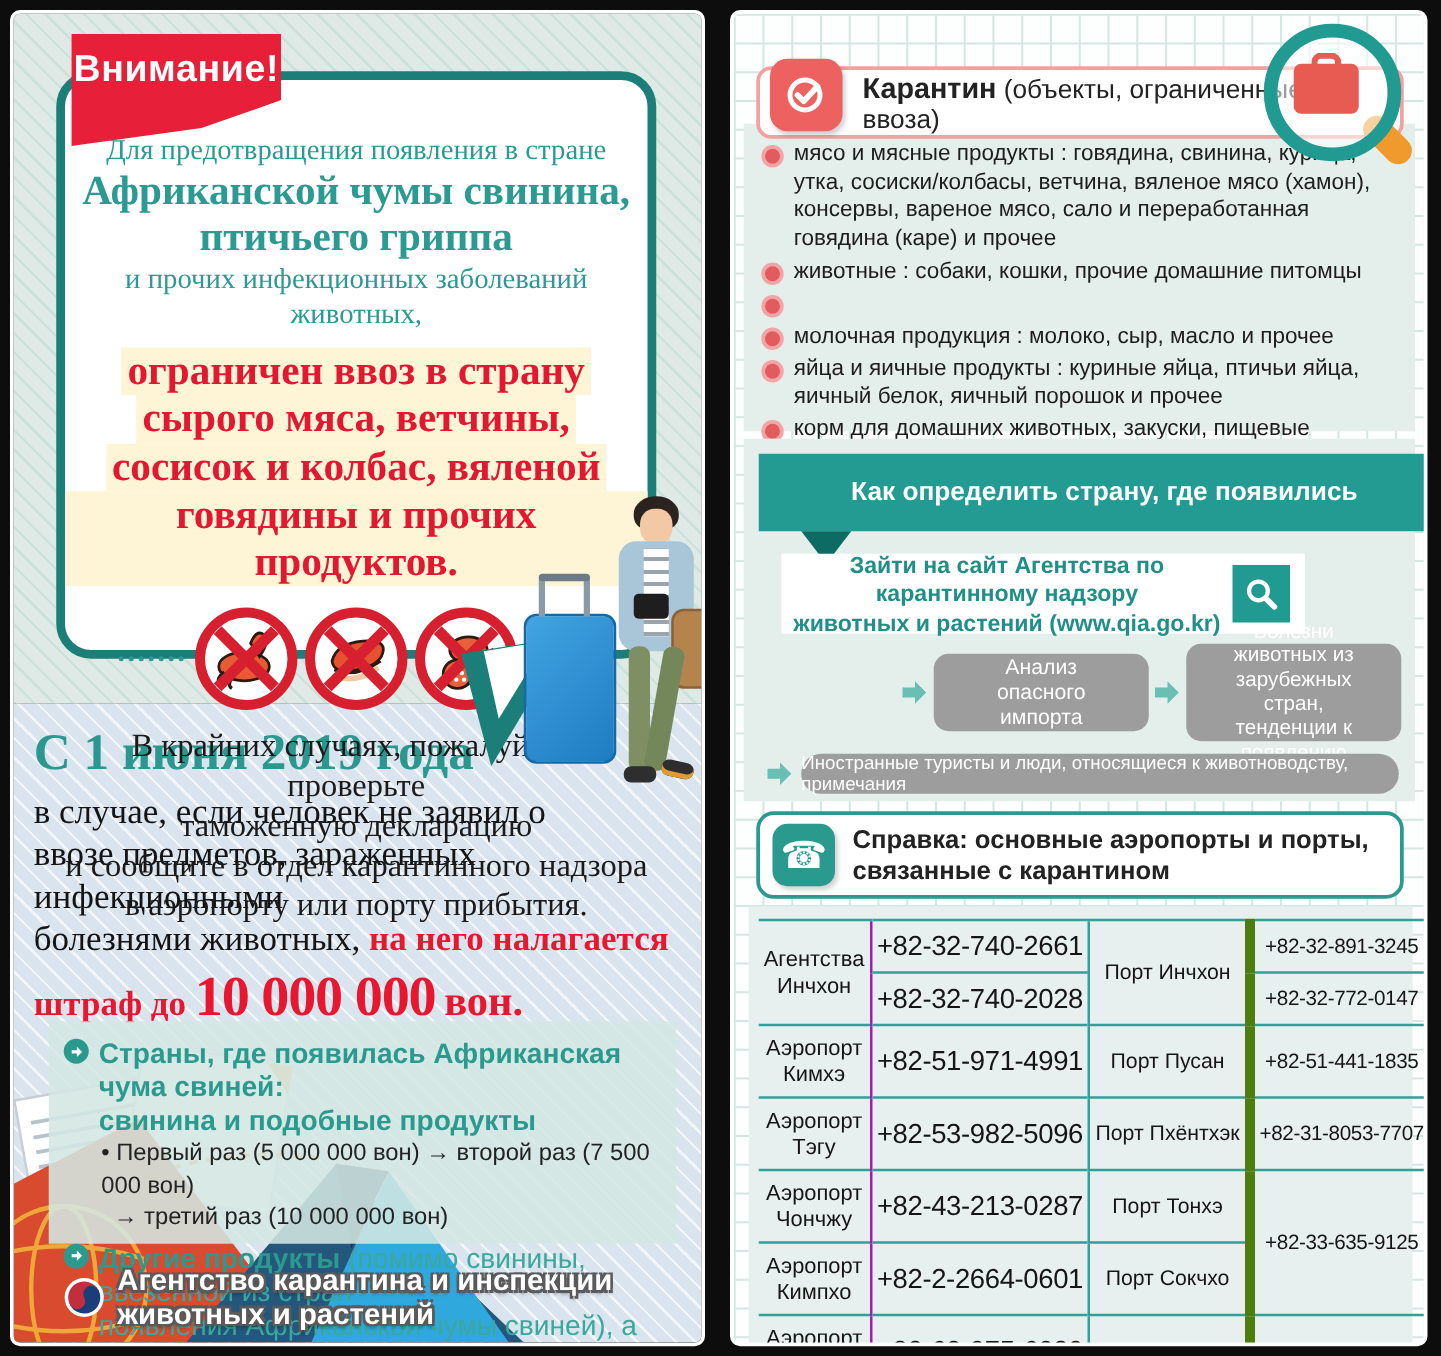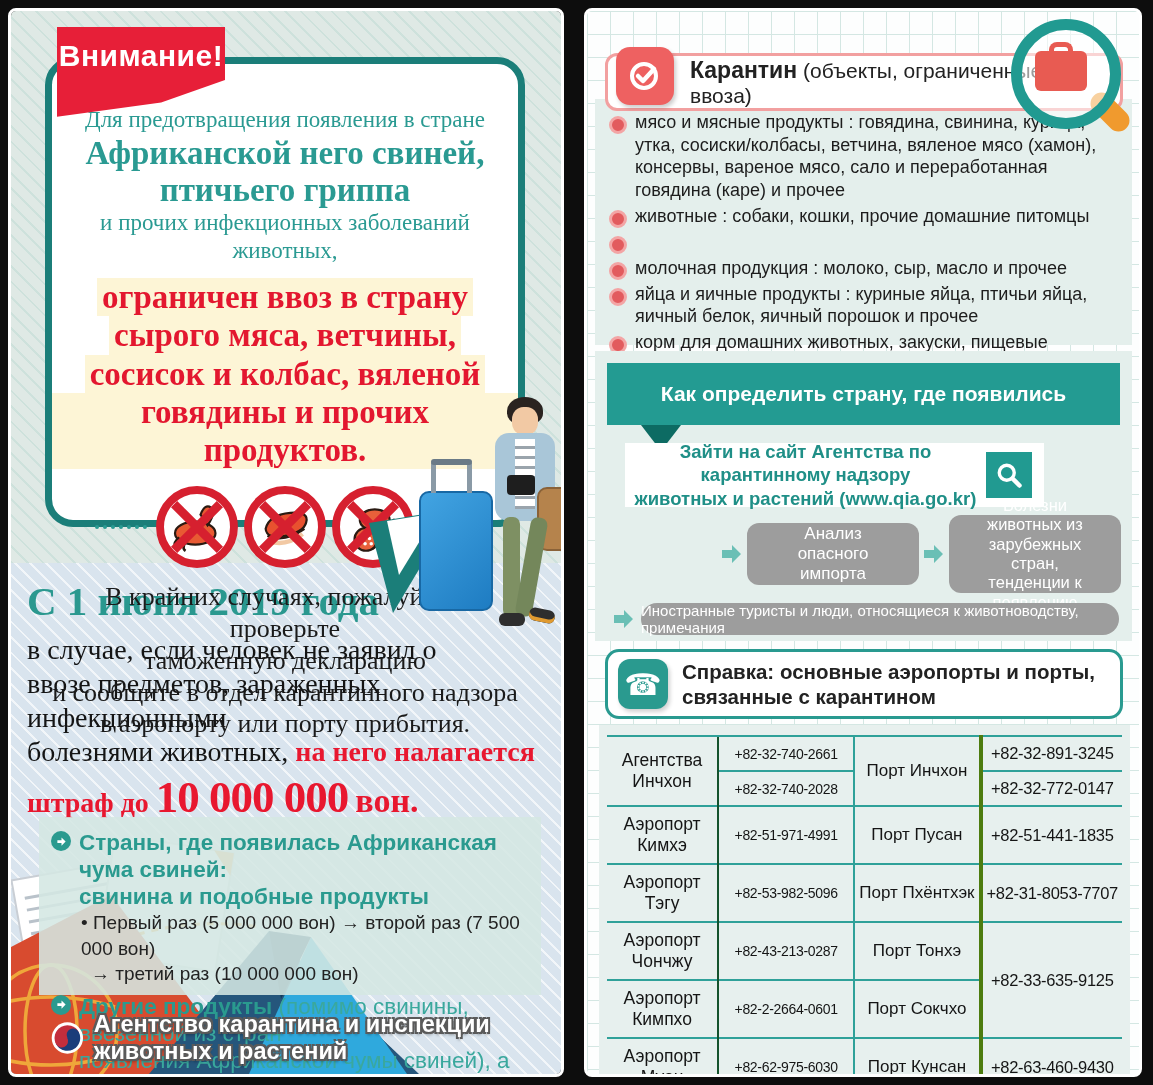--- a/index.html
+++ b/index.html
@@ -74,21 +74,21 @@
   .lens-case{position:absolute;left:24px;top:32px;width:52px;height:40px;background:#e85b52;border-radius:6px;}
   .lens-case:before{content:"";position:absolute;left:14px;top:-9px;width:24px;height:12px;border:5px solid #e85b52;
     border-bottom:none;border-radius:8px 8px 0 0;box-sizing:border-box;}
   .list-panel{position:absolute;left:8px;top:88px;width:537px;height:246px;background:#e4efec;z-index:2;
     padding:12px 14px 0 14px;box-sizing:border-box;}
   .li-row{display:flex;margin-bottom:3px;}
   .li-dot{flex:0 0 12px;height:12px;border-radius:50%;background:#e25b5e;border:3px solid #f3a5a5;margin:5px 8px 0 0;}
   .li-text{font-size:18px;color:#1d1d1d;line-height:1.26;}
   .mid-panel{position:absolute;left:8px;top:340px;width:537px;height:290px;background:#e4efec;z-index:2;}
   .banner{position:absolute;left:12px;top:12px;width:513px;height:62px;background:#239b92;color:#fff;
-    font-weight:bold;font-size:21px;text-align:center;display:flex;align-items:center;justify-content:center;line-height:1.25;}
+    font-weight:bold;font-size:21px;text-align:center;display:flex;align-items:center;justify-content:center;line-height:1.25;padding-left:20px;}
   .banner-tri{position:absolute;left:46px;top:74px;width:0;height:0;
     border-left:20px solid transparent;border-right:20px solid transparent;border-top:26px solid #0d6b63;}
   .site-box{position:absolute;left:30px;top:92px;width:419px;height:64px;background:#fff;display:flex;align-items:center;}
   .site-text{flex:1;text-align:center;color:#1f8f87;font-size:18.5px;font-weight:bold;line-height:1.25;}
   .site-search{flex:0 0 46px;height:46px;background:#219a91;margin-right:12px;display:flex;align-items:center;justify-content:center;}
   .flow-box{position:absolute;background:#9d9d9d;border-radius:12px;color:#fff;text-align:center;
     display:flex;align-items:center;justify-content:center;font-size:17px;line-height:1.18;padding:20px;box-sizing:border-box;}
   .fb1{left:20px;top:172px;width:102px;height:62px;}
   .fb2{left:152px;top:172px;width:172px;height:62px;}
   .fb3{left:354px;top:164px;width:172px;height:78px;font-size:16.5px;}
@@ -102,35 +102,35 @@
     border-radius:14px;z-index:3;display:flex;align-items:center;}
   .c-icon{width:50px;height:50px;background:#2a9a8f;border-radius:12px;margin:0 14px 0 10px;
     display:flex;align-items:center;justify-content:center;color:#fff;font-size:30px;
     box-shadow:2px 3px 4px rgba(0,0,0,.18);}
   .c-title{font-size:20.5px;font-weight:bold;color:#222;line-height:1.22;}
   .tbl-wrap{position:absolute;left:12px;top:714px;width:531px;background:#e7f0ee;z-index:2;
     padding:10px 8px 12px 8px;box-sizing:border-box;}
   table.contacts{width:100%;border-collapse:collapse;}
   table.contacts td{border-top:2px solid #2fa199;padding:7px 4px;text-align:center;vertical-align:middle;color:#151515;}
   td.a{width:23%;font-size:17.5px;line-height:1.2;}
-  td.p{width:28%;border-left:2px solid #14532d;font-size:14px;letter-spacing:-.3px;white-space:nowrap;}
+  td.p{width:28%;border-left:2px solid #a21caf;font-size:22px;letter-spacing:-.3px;white-space:nowrap;}
   td.o{width:23%;border-left:2px solid #2fa199;font-size:17px;white-space:nowrap;}
-  td.q{width:26%;border-left:4px solid #4d7c0f;font-size:16.5px;letter-spacing:-.3px;white-space:nowrap;}
+  td.q{width:26%;border-left:8px solid #4d7c0f;font-size:16.5px;letter-spacing:-.3px;white-space:nowrap;}
 </style>
 </head>
 <body>
 
 <div class="panel" id="left-panel">
   <div class="lp-bg-top"></div>
   <div class="lp-bg-bottom"></div>
 
   <div class="wbox">
     <div style="margin-top:42px;">
       <span class="intro-line">Для предотвращения появления в стране</span><br>
-      <span class="intro-bold">Африканской него свиней,</span><br>
+      <span class="intro-bold">Африканской чумы свинина,</span><br>
       <span class="intro-bold">птичьего гриппа</span><br>
       <span class="intro-line">и прочих инфекционных заболеваний животных,</span>
     </div>
     <div class="restrict">
       <span>ограничен ввоз в страну</span><br>
       <span>сырого мяса, ветчины,</span><br>
       <span>сосисок и колбас, вяленой</span><br>
       <span>говядины и прочих продуктов.</span>
     </div>
     <div class="icons-row">

